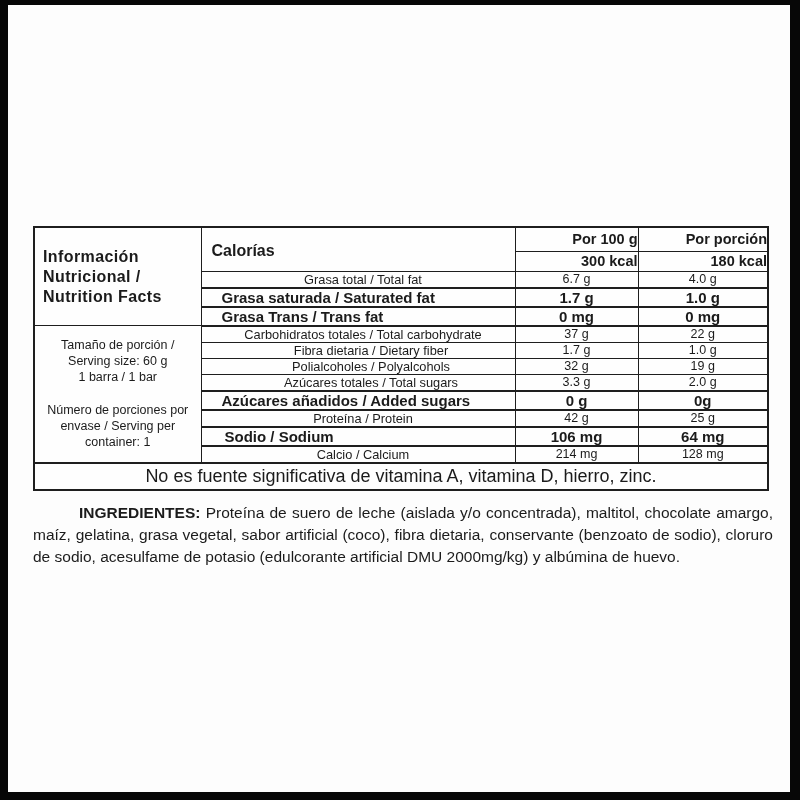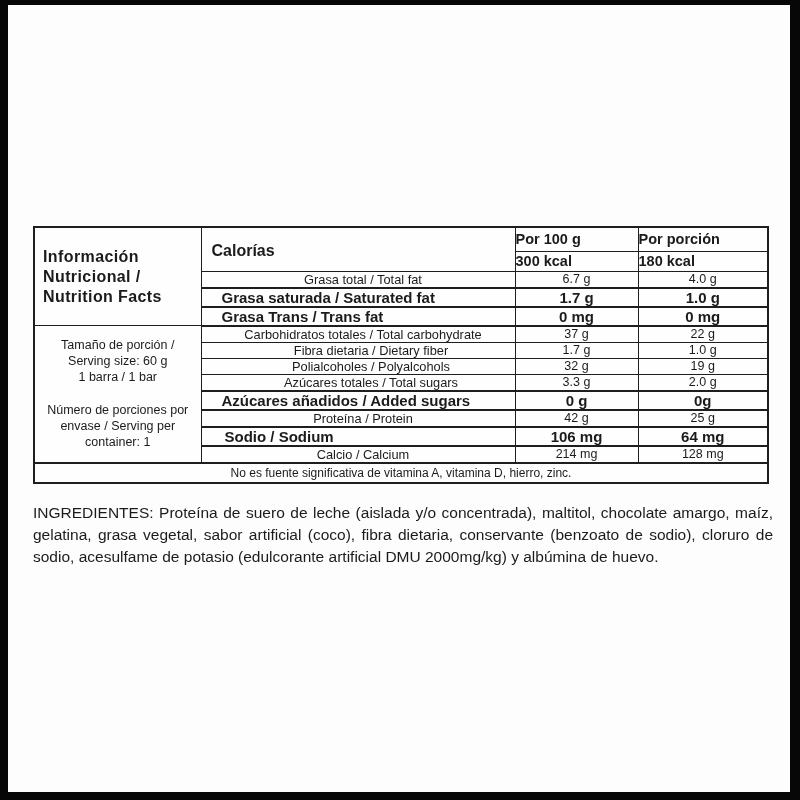--- a/index.html
+++ b/index.html
@@ -57,51 +57,51 @@
   }
   td.cal {
     font-size: 16px;
     font-weight: bold;
     vertical-align: top;
     padding: 3px 0 0 10px;
   }
   td.colh {
     font-size: 14.5px;
     font-weight: bold;
-    text-align: left;
+    text-align: right;
   }
   tr.r-head  td { height: 24px; }
   tr.r-kcal  td { height: 20px; }
   tr.r-thin  td { height: 16px; text-align: center; }
   tr.r-bold  td { height: 17px; border-top-width: 2px; border-bottom-width: 2px; }
   tr.r-foot  td { height: 19px; }
 
   td.lbl { font-size: 12.8px; padding-left: 10px; }
   td.lbl.ind { padding-left: 26px; }
   tr.r-bold td.lbl { font-size: 15px; font-weight: bold; padding-left: 20px; }
   td.val { font-size: 12.5px; text-align: center; }
   tr.r-bold td.val { font-size: 15px; font-weight: bold; }
 
   tr.r-foot td {
     border-top: 2px solid #1e1e1e;
-    font-size: 12px;
+    font-size: 18px;
     text-align: center;
     padding: 2px 4px;
   }
 
   
   .ingredients {
     position: absolute;
     left: 33px; top: 502px;
     width: 740px;
     font-size: 15.5px;
     line-height: 1.42;
     text-align: justify;
   }
-  .ingredients b { font-weight: normal; }
+  .ingredients b { font-weight: bold; margin-left: 46px; }
 </style>
 </head>
 <body>
 
 <div class="photo-frame"></div>
 
 <table class="nut">
   <colgroup>
     <col style="width:167px">
       <col style="width:314px">

